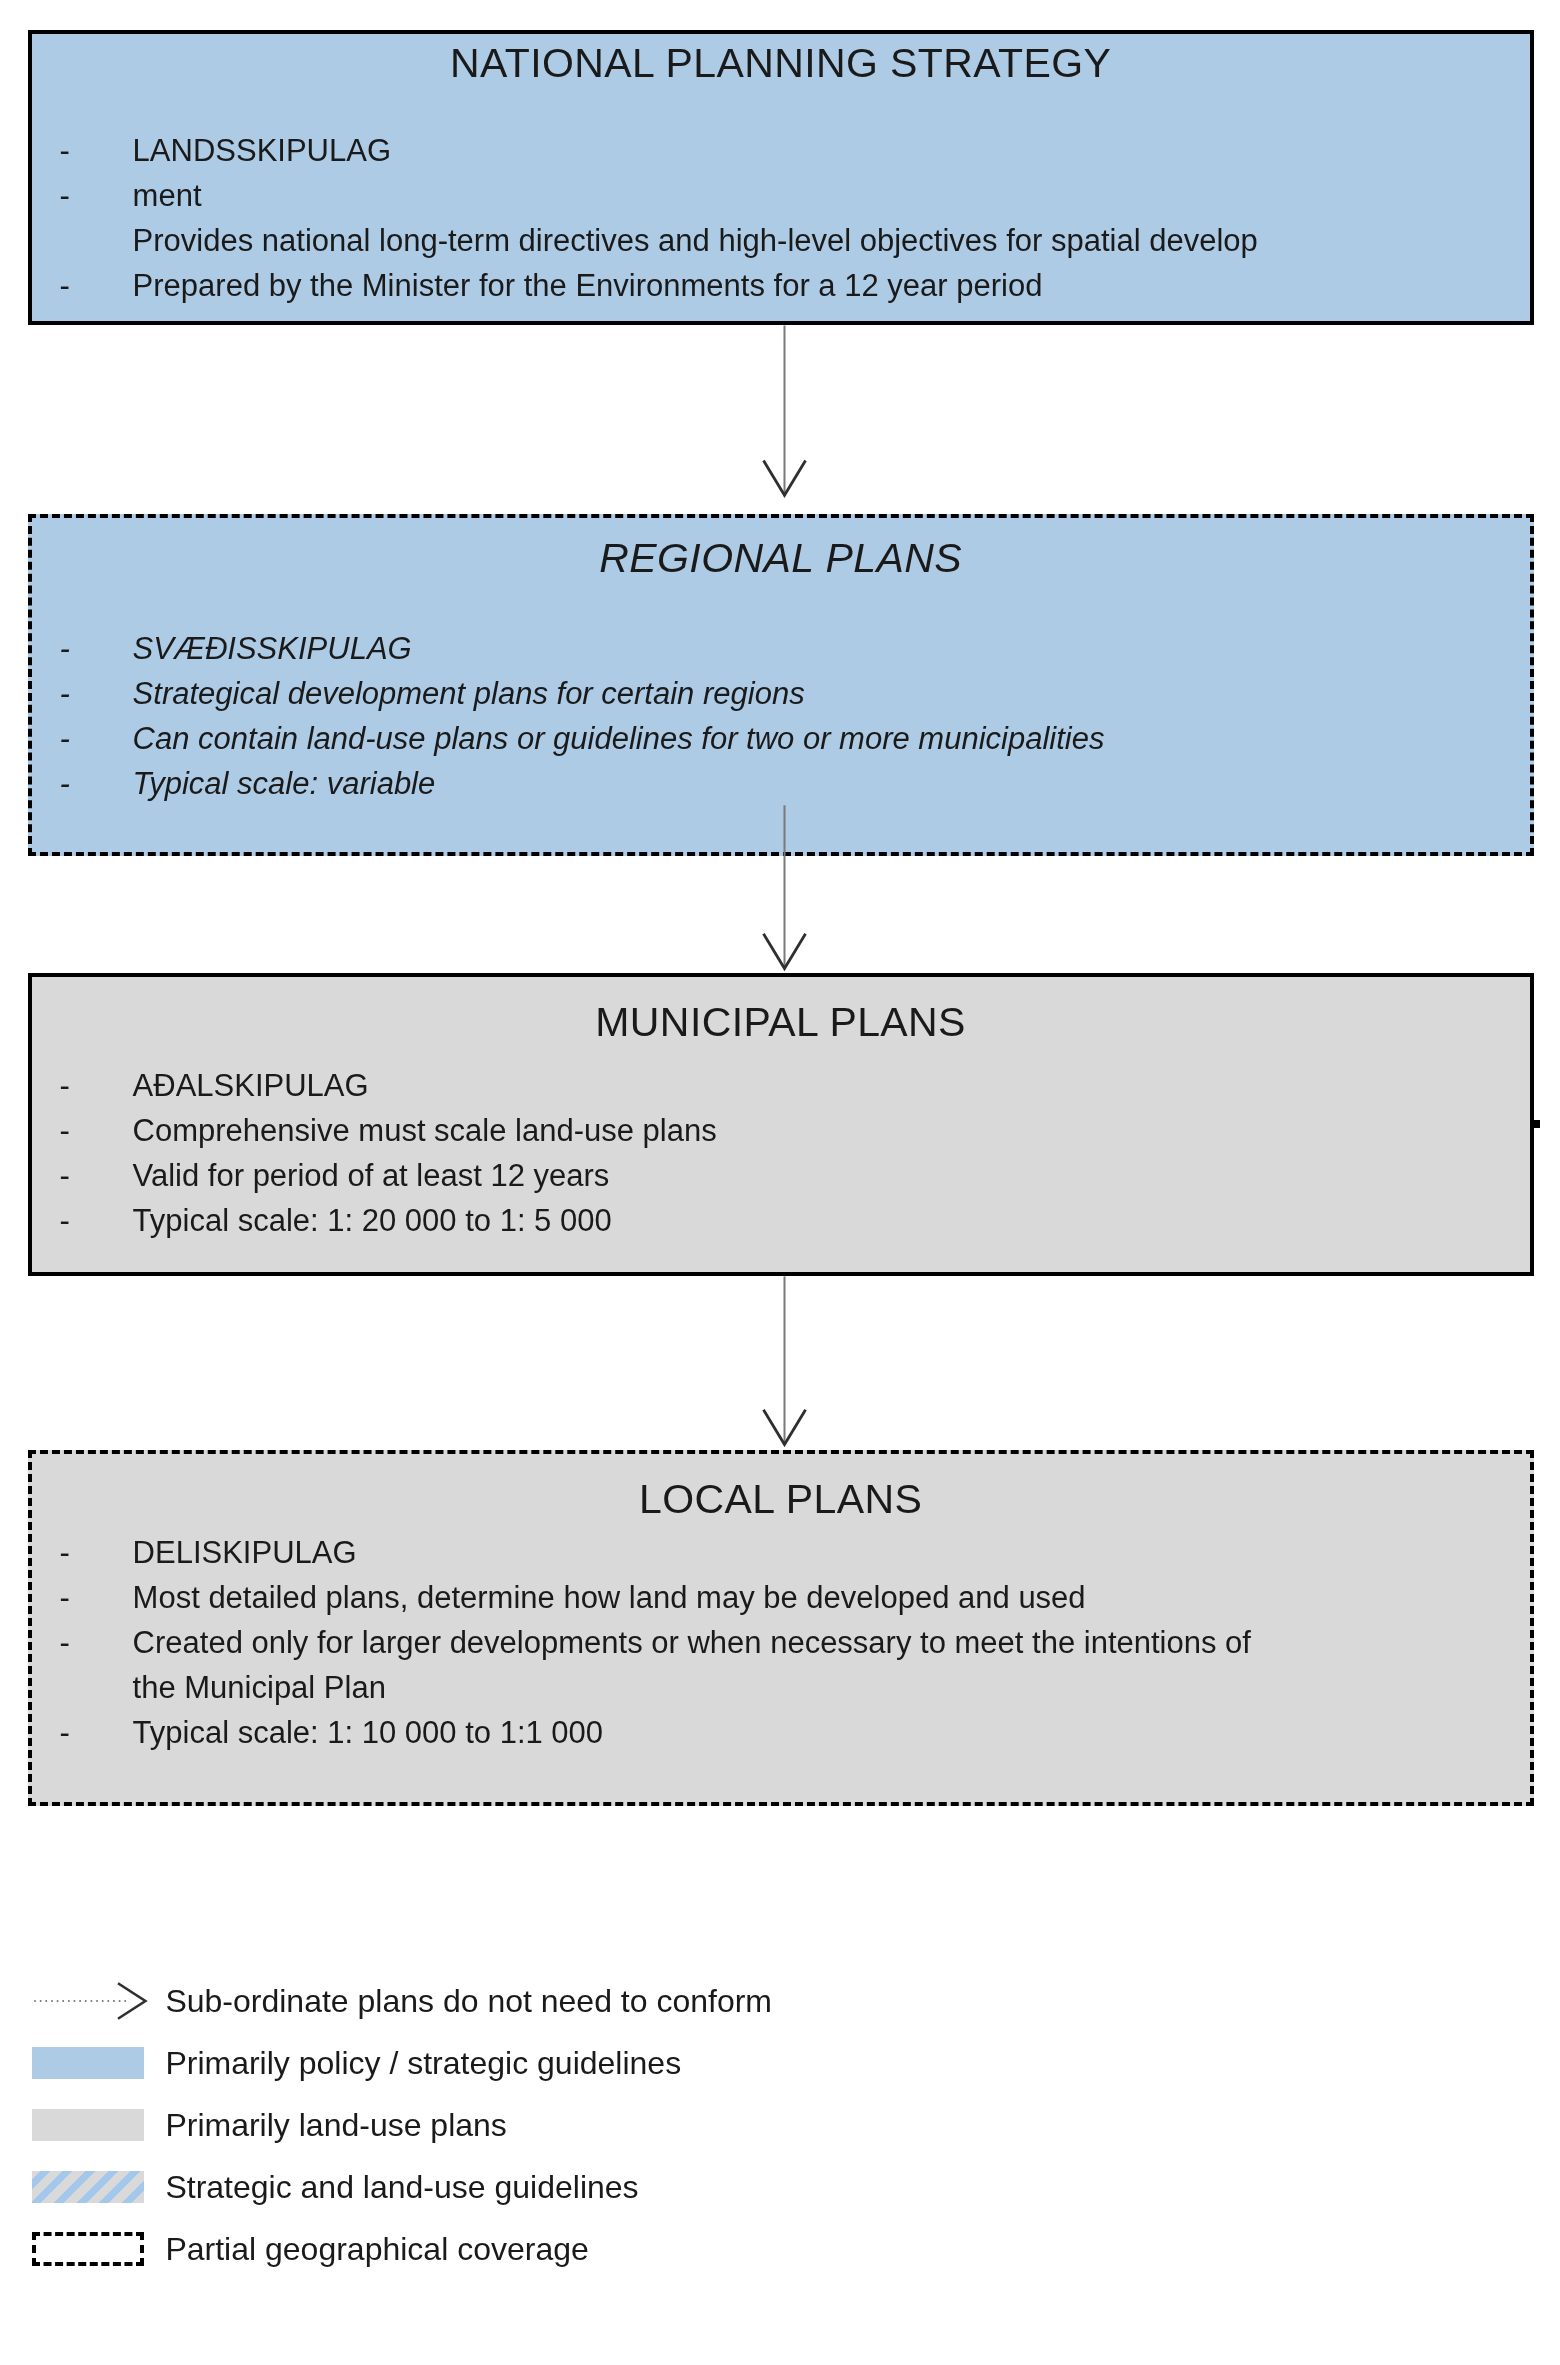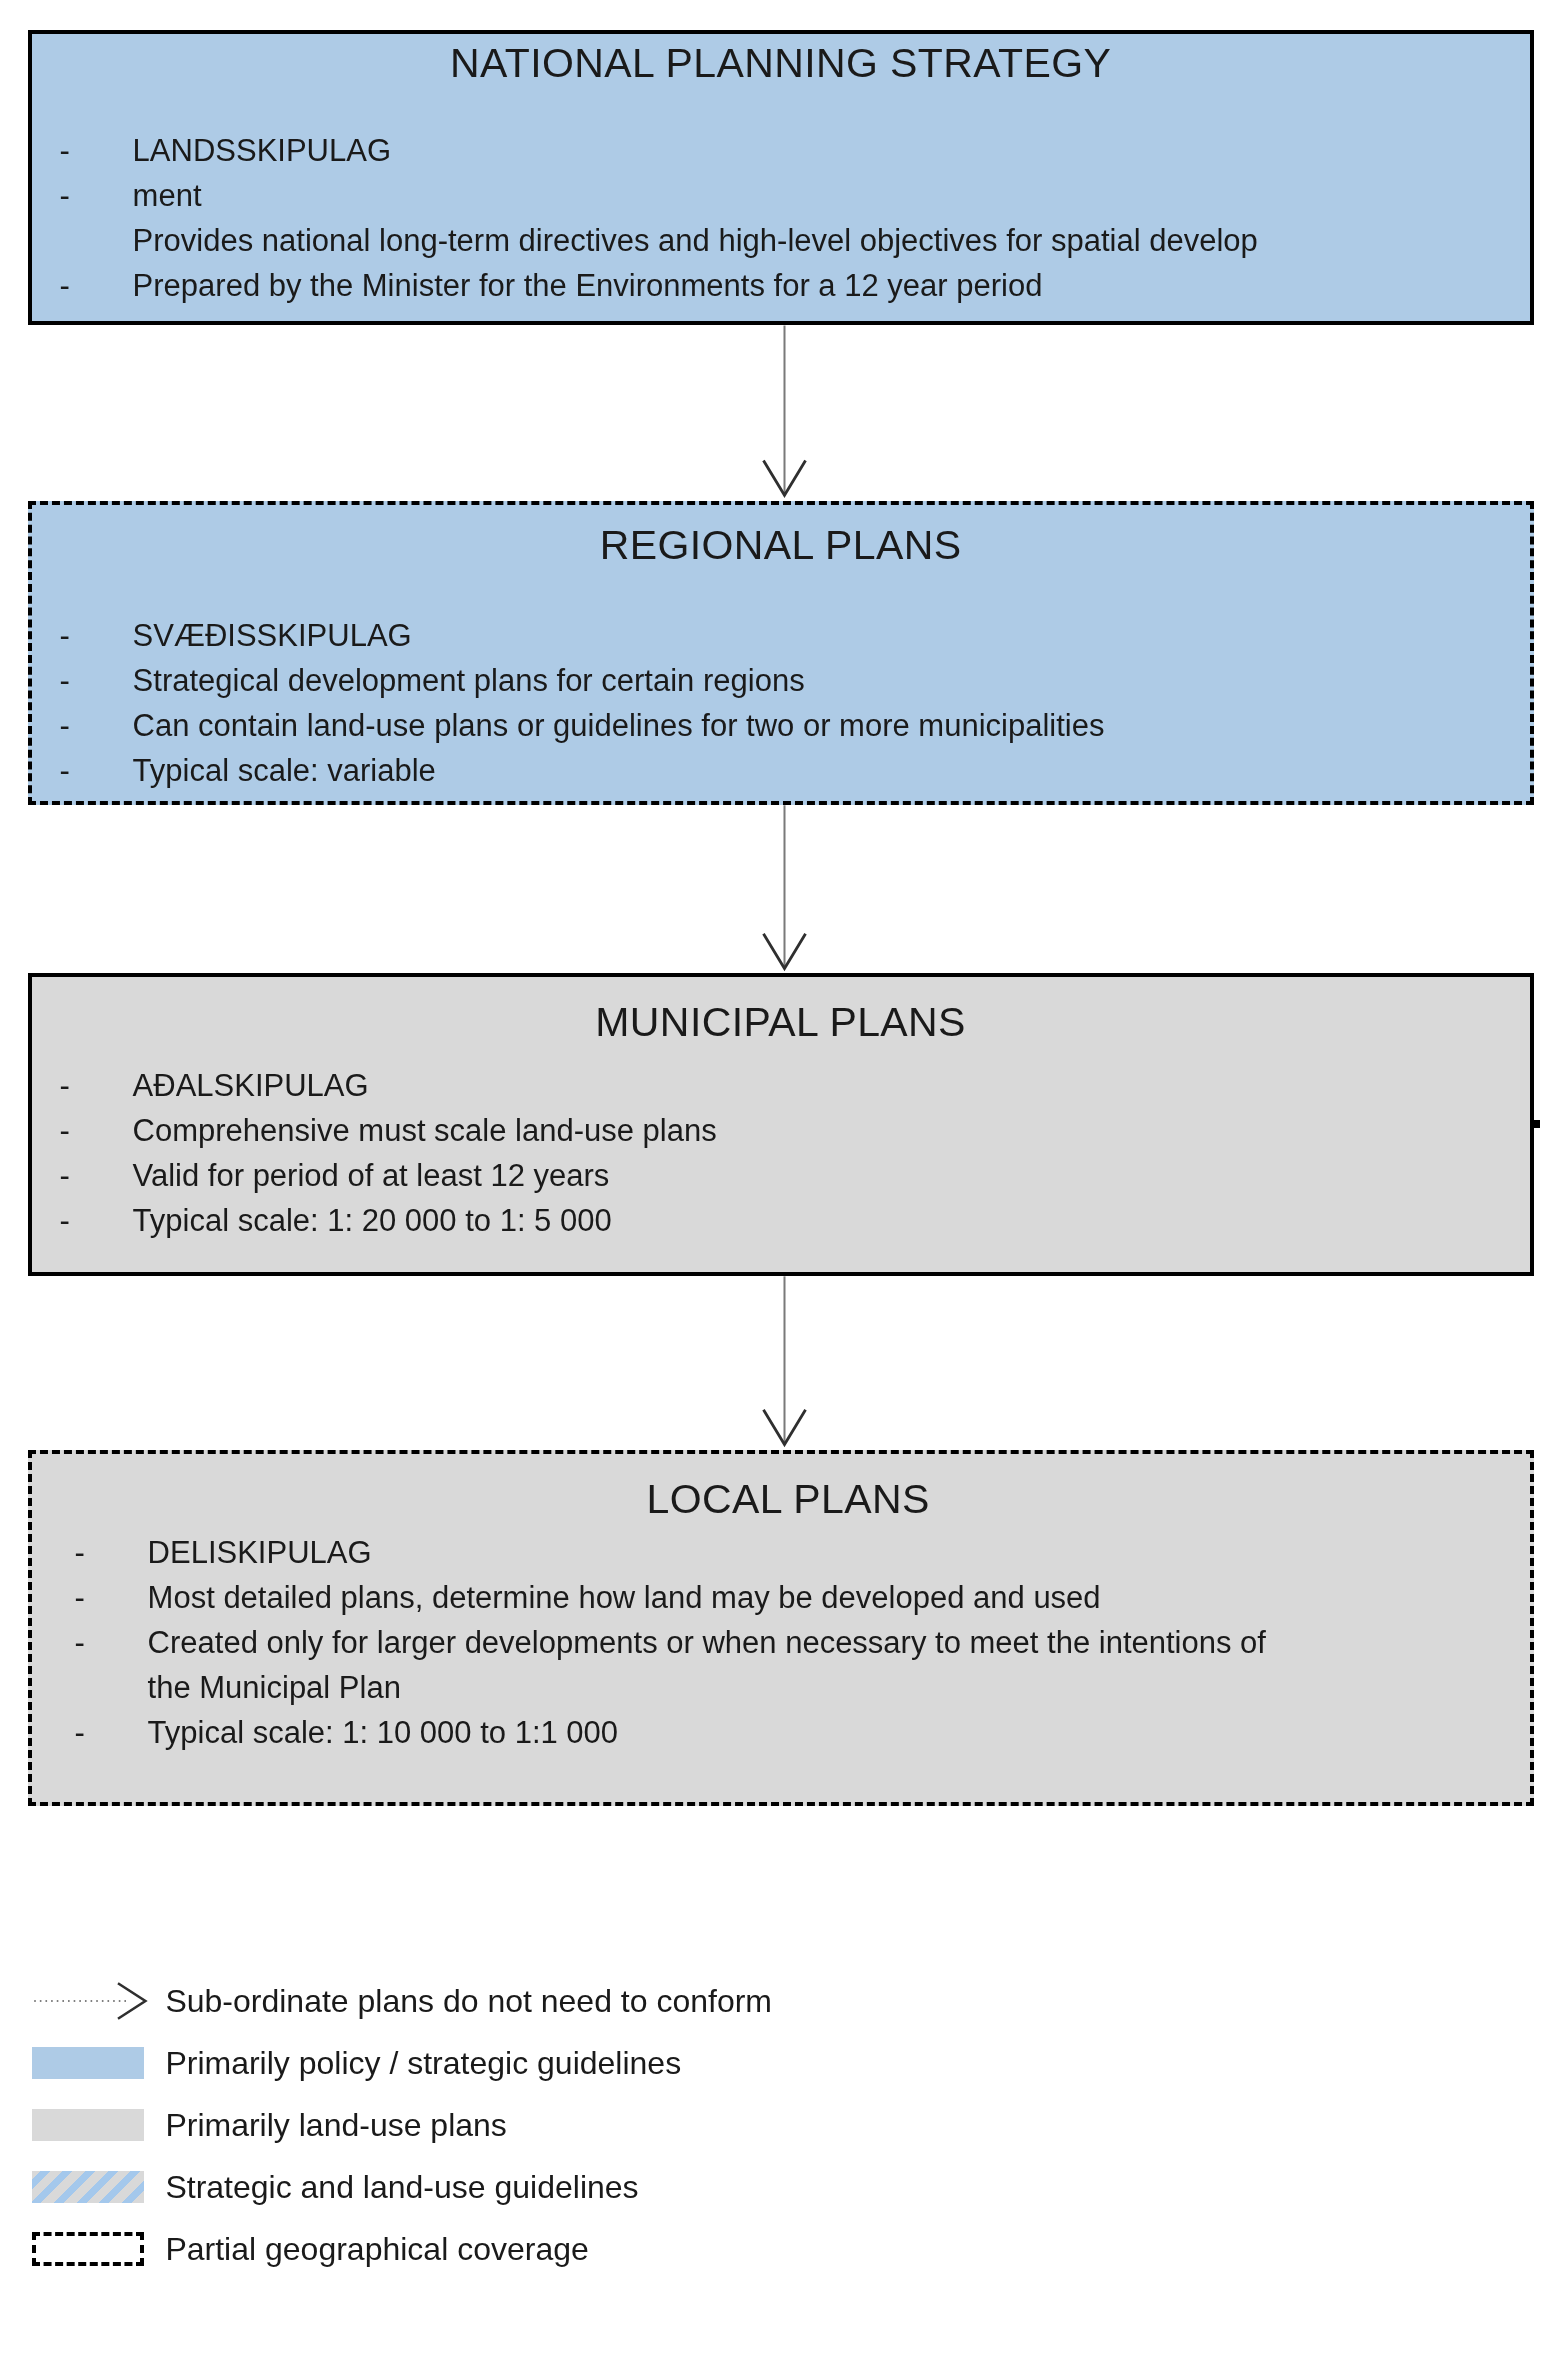--- a/index.html
+++ b/index.html
@@ -15,23 +15,23 @@
   .box{
     position:absolute;left:27.6px;width:1506px;border:4px solid var(--border);
   }
   .box.fill-blue{background:var(--blue);}
   .box.fill-grey{background:var(--grey);}
   .box.edge-dashed{border-style:dashed;}
   .box-title{
     text-align:center;font-size:41px;line-height:45px;letter-spacing:0.4px;
   }
   .b-national{top:30px;height:295px;}
-  .b-regional{top:501px;height:304px;}
+  .b-regional{top:514px;height:342px;font-style:italic;}
   .b-municipal{top:973px;height:303px;}
-  .b-local{top:1450px;height:356px;padding-left:15px;}
+  .b-local{top:1450px;height:356px;}
   .b-national .box-title{padding-top:6.5px;}
   .b-regional .box-title{padding-top:18px;}
   .b-municipal .box-title{padding-top:23px;}
   .b-local .box-title{padding-top:23px;}
   ul.bullets{list-style:none;margin:0;padding:0 16px 0 28px;}
   .b-national ul.bullets{margin-top:42px;}
   .b-regional ul.bullets{margin-top:45px;}
   .b-municipal ul.bullets{margin-top:18px;}
   .b-local ul.bullets{margin-top:8px;}
   li.bullet{display:flex;align-items:flex-start;}

